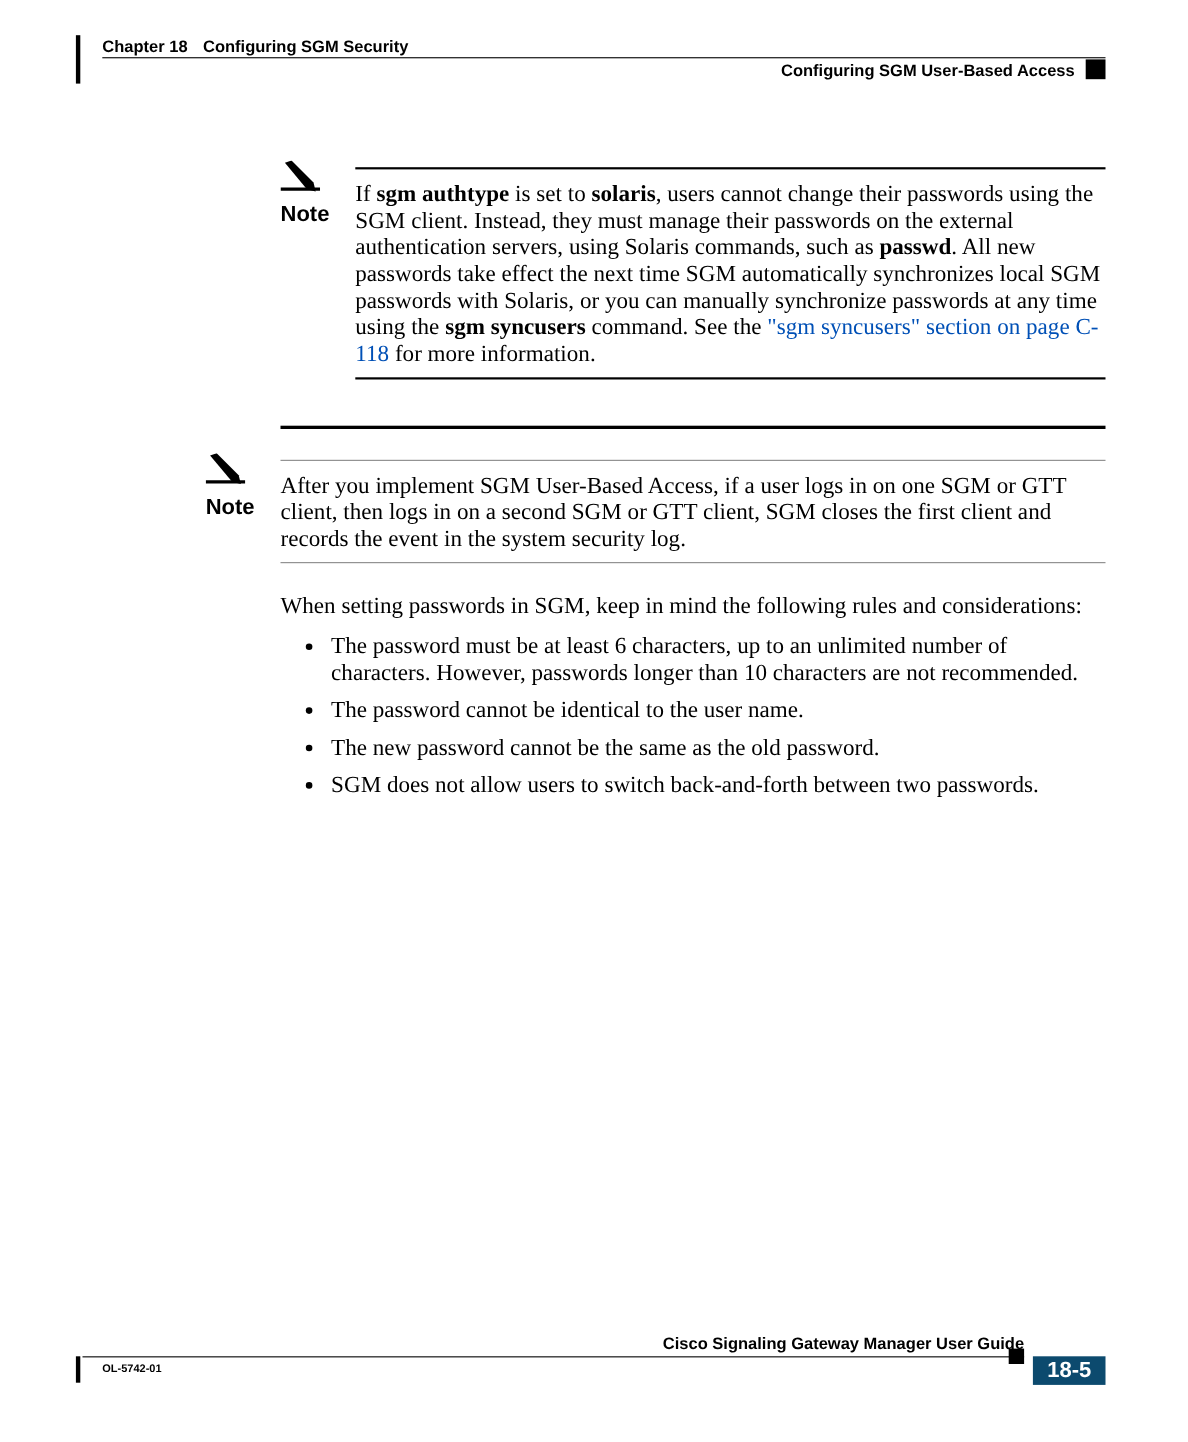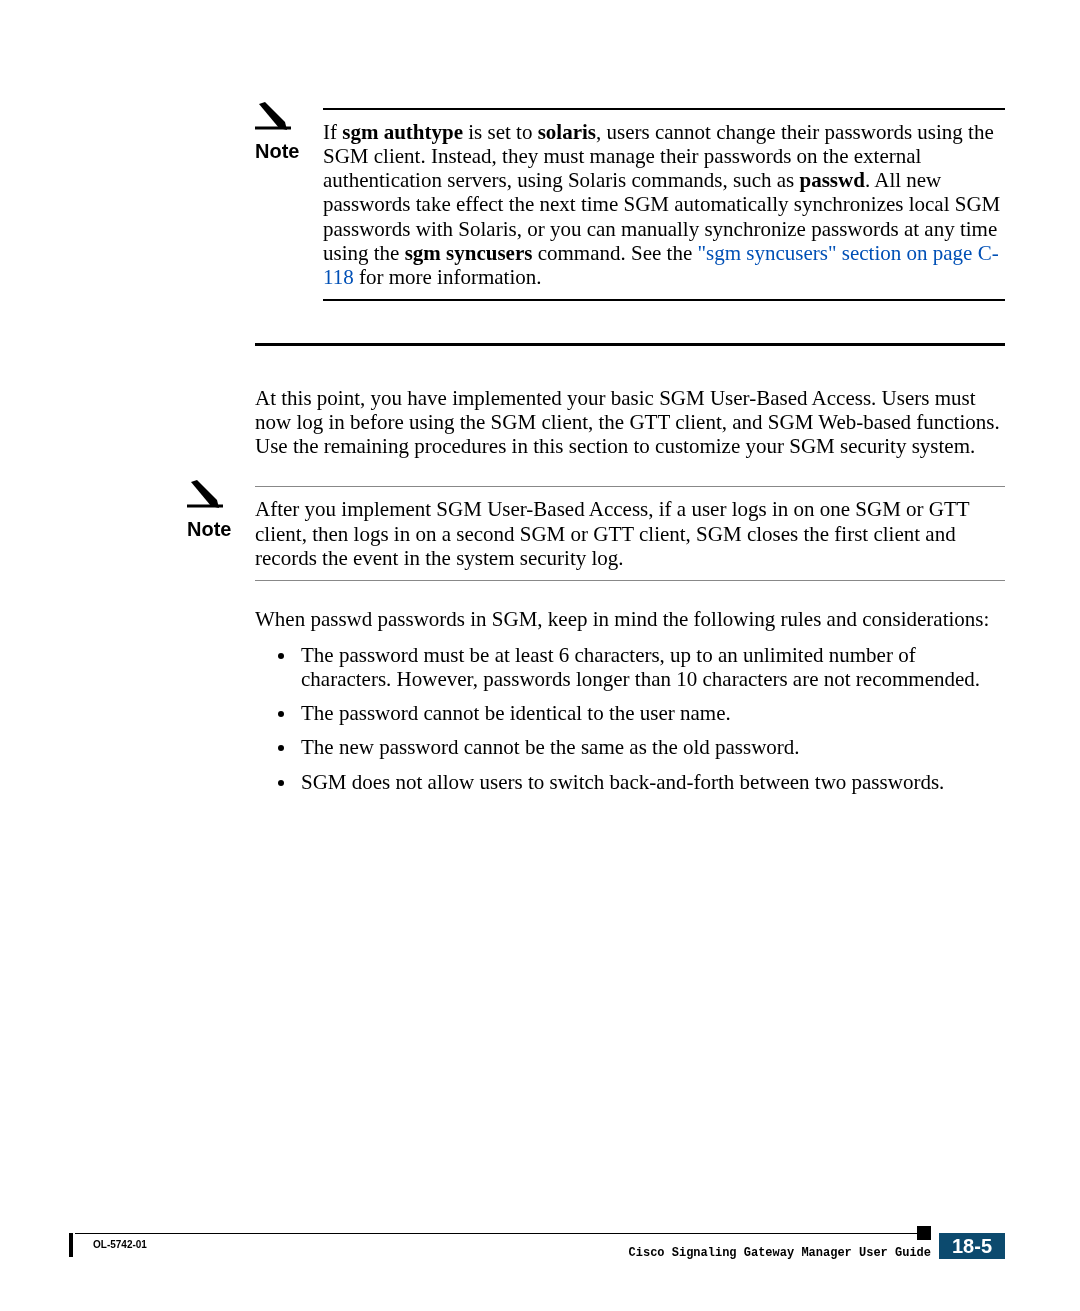--- a/index.html
+++ b/index.html
@@ -178,24 +178,23 @@
     position: absolute;
     left: 75px;
     right: 75px;
     bottom: 38px;
     height: 40px;
   }
   .footer-title {
     position: absolute;
     right: 74px;
     top: -20px;
-    font-family: Liberation Mono, monospace;
-    font-weight: bold;
-    font-size: 12px;
-    margin-top: 33px;
+    font-family: Liberation Sans, sans-serif;
+    font-weight: bold;
+    font-size: 15px;
   }
   .footer-rule {
     position: absolute;
     left: 0;
     right: 74px;
     top: 0;
     height: 1px;
     background: #000;
   }
   .footer-left-bar {
@@ -236,57 +235,65 @@
     text-align: center;
     line-height: 26px;
   }
   b.sans { font-family: inherit; font-weight: bold; }
 </style>
 </head>
 <body>
 
 <div class="page">
 
+  <div class="header">
+    <div class="header-rule-left"></div>
+    <div class="chapter-line">
+      <span>Chapter 18</span><span class="spacer"></span><span>Configuring SGM Security</span>
+    </div>
+    <div class="header-underline"></div>
+    <div class="section-line">Configuring SGM User-Based Access</div>
+    <div class="header-box"></div>
+  </div>
 
   <div class="content">
 
     <div class="note-block-1">
       <div class="note-icon">
         <svg width="36" height="30" viewBox="0 0 36 30">
           <line x1="0" y1="26" x2="36" y2="26" stroke="#000" stroke-width="3"></line>
           <polygon points="4,2 10,0 30,20 32,28 24,26" fill="#000"></polygon>
         </svg>
       </div>
       <div class="note-label">Note</div>
       <div class="note-rule-top"></div>
       <div class="note-body-1">
         <span>If </span><b class="sans">sgm authtype</b><span> is set to </span><b class="sans">solaris</b><span>, users cannot change their passwords using the SGM client. Instead, they must manage their passwords on the external authentication servers, using Solaris commands, such as </span><b class="sans">passwd</b><span>. All new passwords take effect the next time SGM automatically synchronizes local SGM passwords with Solaris, or you can manually synchronize passwords at any time using the </span><b class="sans">sgm syncusers</b><span> command. See the </span><span class="link">"sgm syncusers" section on page C-118</span><span> for more information.</span>
       </div>
       <div class="note-rule-bottom"></div>
     </div>
 
     <div class="section-end-rule"></div>
 
-    <div class="para-1">At this point, you have implemented your basic SGM User-Based Access. Users must now log in before using the SGM client, the GTT client, and SGM Web-based functions. Use the remaining procedures in this section to customize your SGM security system.</div>
 
     <div class="note-block-2">
       <div class="note-icon-2">
         <svg width="36" height="30" viewBox="0 0 36 30">
           <line x1="0" y1="26" x2="36" y2="26" stroke="#000" stroke-width="3"></line>
           <polygon points="4,2 10,0 30,20 32,28 24,26" fill="#000"></polygon>
         </svg>
       </div>
       <div class="note-label-2">Note</div>
       <div class="note-rule-top-2"></div>
       <div class="note-body-2">After you implement SGM User-Based Access, if a user logs in on one SGM or GTT client, then logs in on a second SGM or GTT client, SGM closes the first client and records the event in the system security log.</div>
       <div class="note-rule-bottom-2"></div>
     </div>
 
 
-    <div class="para-2">When passwd passwords in SGM, keep in mind the following rules and considerations:</div>
+    <div class="para-2">When setting passwords in SGM, keep in mind the following rules and considerations:</div>
 
     <ul class="rules">
       <li>The password must be at least 6 characters, up to an unlimited number of characters. However, passwords longer than 10 characters are not recommended.</li>
       <li>The password cannot be identical to the user name.</li>
       <li>The new password cannot be the same as the old password.</li>
       <li>SGM does not allow users to switch back-and-forth between two passwords.</li>
     </ul>
 
   </div>
 

